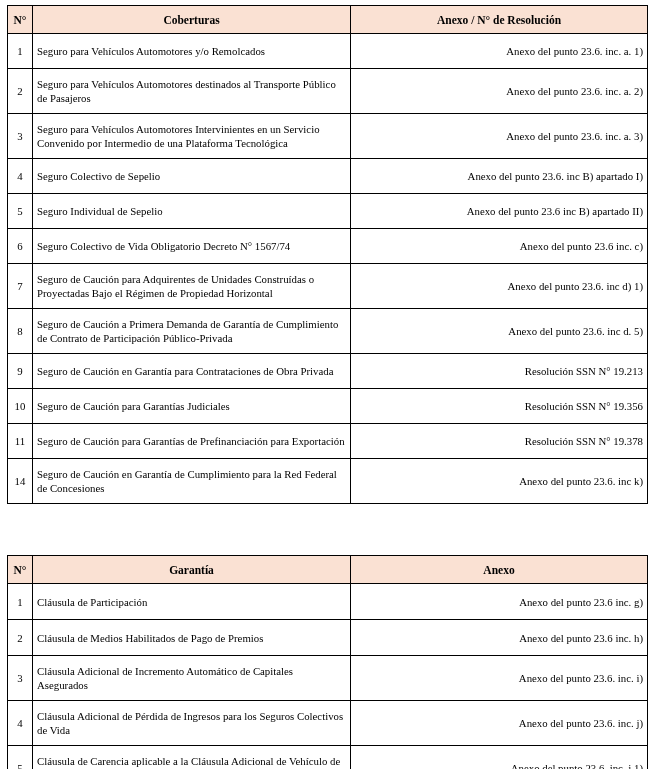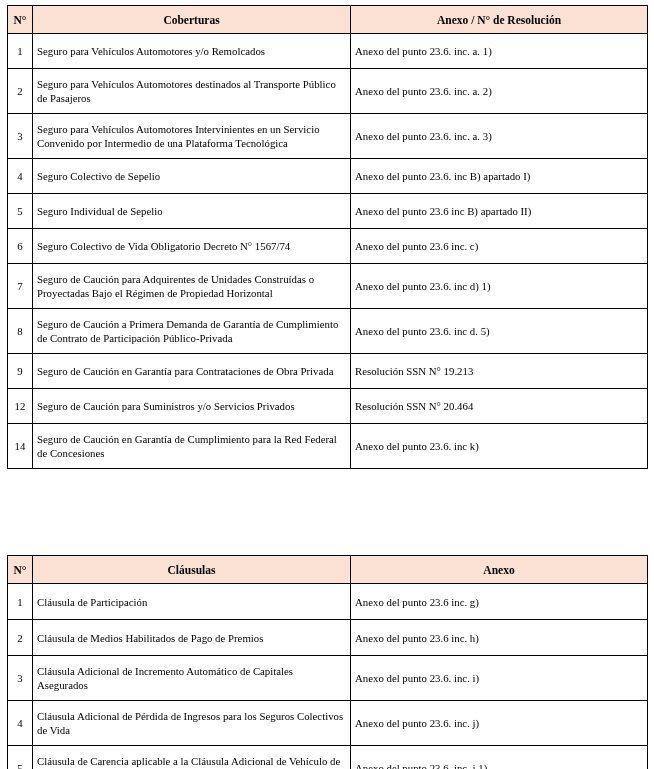--- a/index.html
+++ b/index.html
@@ -38,21 +38,21 @@
   .doc-table td {
     font-size: 10.8px;
     line-height: 14px;
     vertical-align: middle;
     padding: 8px 4px;
   }
   #table-coberturas tr.body-row { height: 35px; }
   #table-clausulas  tr.body-row { height: 36px; }
   td.num   { text-align: center; padding: 2px 1px; }
   td.desc  { text-align: left; }
-  td.anexo { text-align: left; }
+  td.anexo { text-align: right; }
   tr.partial-row td { height: 28px; border-bottom: none; }
 </style>
 </head>
 <body>
 
 <div class="page">
 
   <table class="doc-table" id="table-coberturas">
     <colgroup>
       <col style="width:25px">
@@ -106,42 +106,47 @@
           <td class="num">8</td>
           <td class="desc">Seguro de Caución a Primera Demanda de Garantía de Cumplimiento de Contrato de Participación Público-Privada</td>
           <td class="anexo">Anexo del punto 23.6. inc d. 5)</td>
         </tr>
         <tr class="body-row">
           <td class="num">9</td>
           <td class="desc">Seguro de Caución en Garantía para Contrataciones de Obra Privada</td>
           <td class="anexo">Resolución SSN N° 19.213</td>
         </tr>
         <tr class="body-row">
-          <td class="num">12</td>
-          <td class="desc">Seguro de Caución para Suministros y/o Servicios Privados</td>
-          <td class="anexo">Resolución SSN N° 20.464</td>
+          <td class="num">10</td>
+          <td class="desc">Seguro de Caución para Garantías Judiciales</td>
+          <td class="anexo">Resolución SSN N° 19.356</td>
+        </tr>
+        <tr class="body-row">
+          <td class="num">11</td>
+          <td class="desc">Seguro de Caución para Garantías de Prefinanciación para Exportación</td>
+          <td class="anexo">Resolución SSN N° 19.378</td>
         </tr>
         <tr class="body-row">
           <td class="num">14</td>
           <td class="desc">Seguro de Caución en Garantía de Cumplimiento para la Red Federal de Concesiones</td>
           <td class="anexo">Anexo del punto 23.6. inc k)</td>
         </tr>
       </tbody>
   </table>
 
   <table class="doc-table" id="table-clausulas">
     <colgroup>
       <col style="width:25px">
       <col style="width:318px">
       <col style="width:297px">
     </colgroup>
     <thead>
       <tr>
         <th>N°</th>
-        <th>Cláusulas</th>
+        <th>Garantía</th>
         <th>Anexo</th>
       </tr>
     </thead>
     <tbody id="t2-body">
         <tr class="body-row">
           <td class="num">1</td>
           <td class="desc">Cláusula de Participación</td>
           <td class="anexo">Anexo del punto 23.6 inc. g)</td>
         </tr>
         <tr class="body-row">

